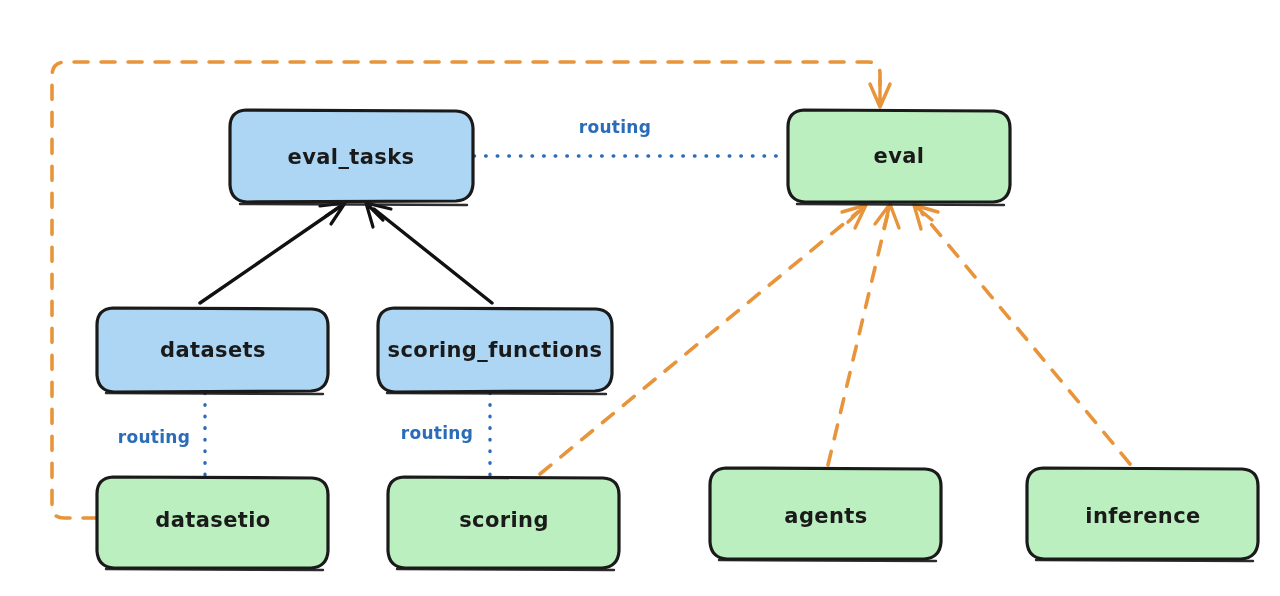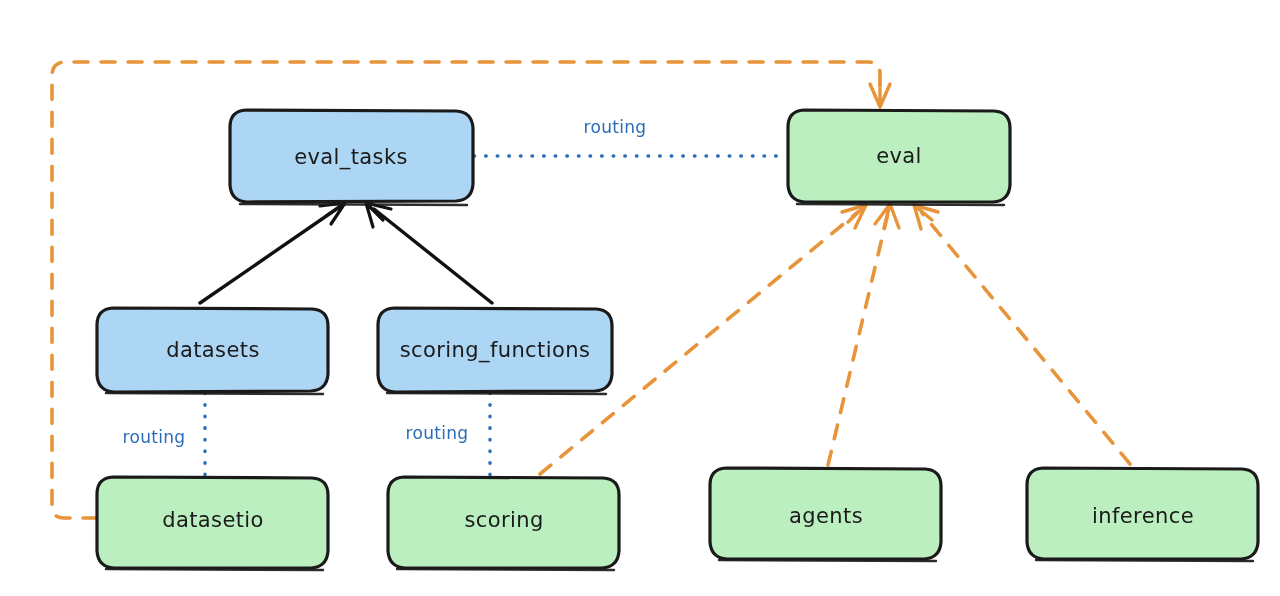--- a/index.html
+++ b/index.html
@@ -11,20 +11,21 @@
     width: 1280px;
     height: 596px;
     overflow: hidden;
     font-family: "DejaVu Sans", sans-serif;
   }
   #diagram-root {
     position: relative;
     width: 1280px;
     height: 461px;
     background: #ffffff;
+    font-weight: bold;
   }
   svg#diagram-svg {
     position: absolute;
     left: 0;
     top: 0;
     width: 1280px;
     height: 596px;
     display: block;
   }
   .node-label {

